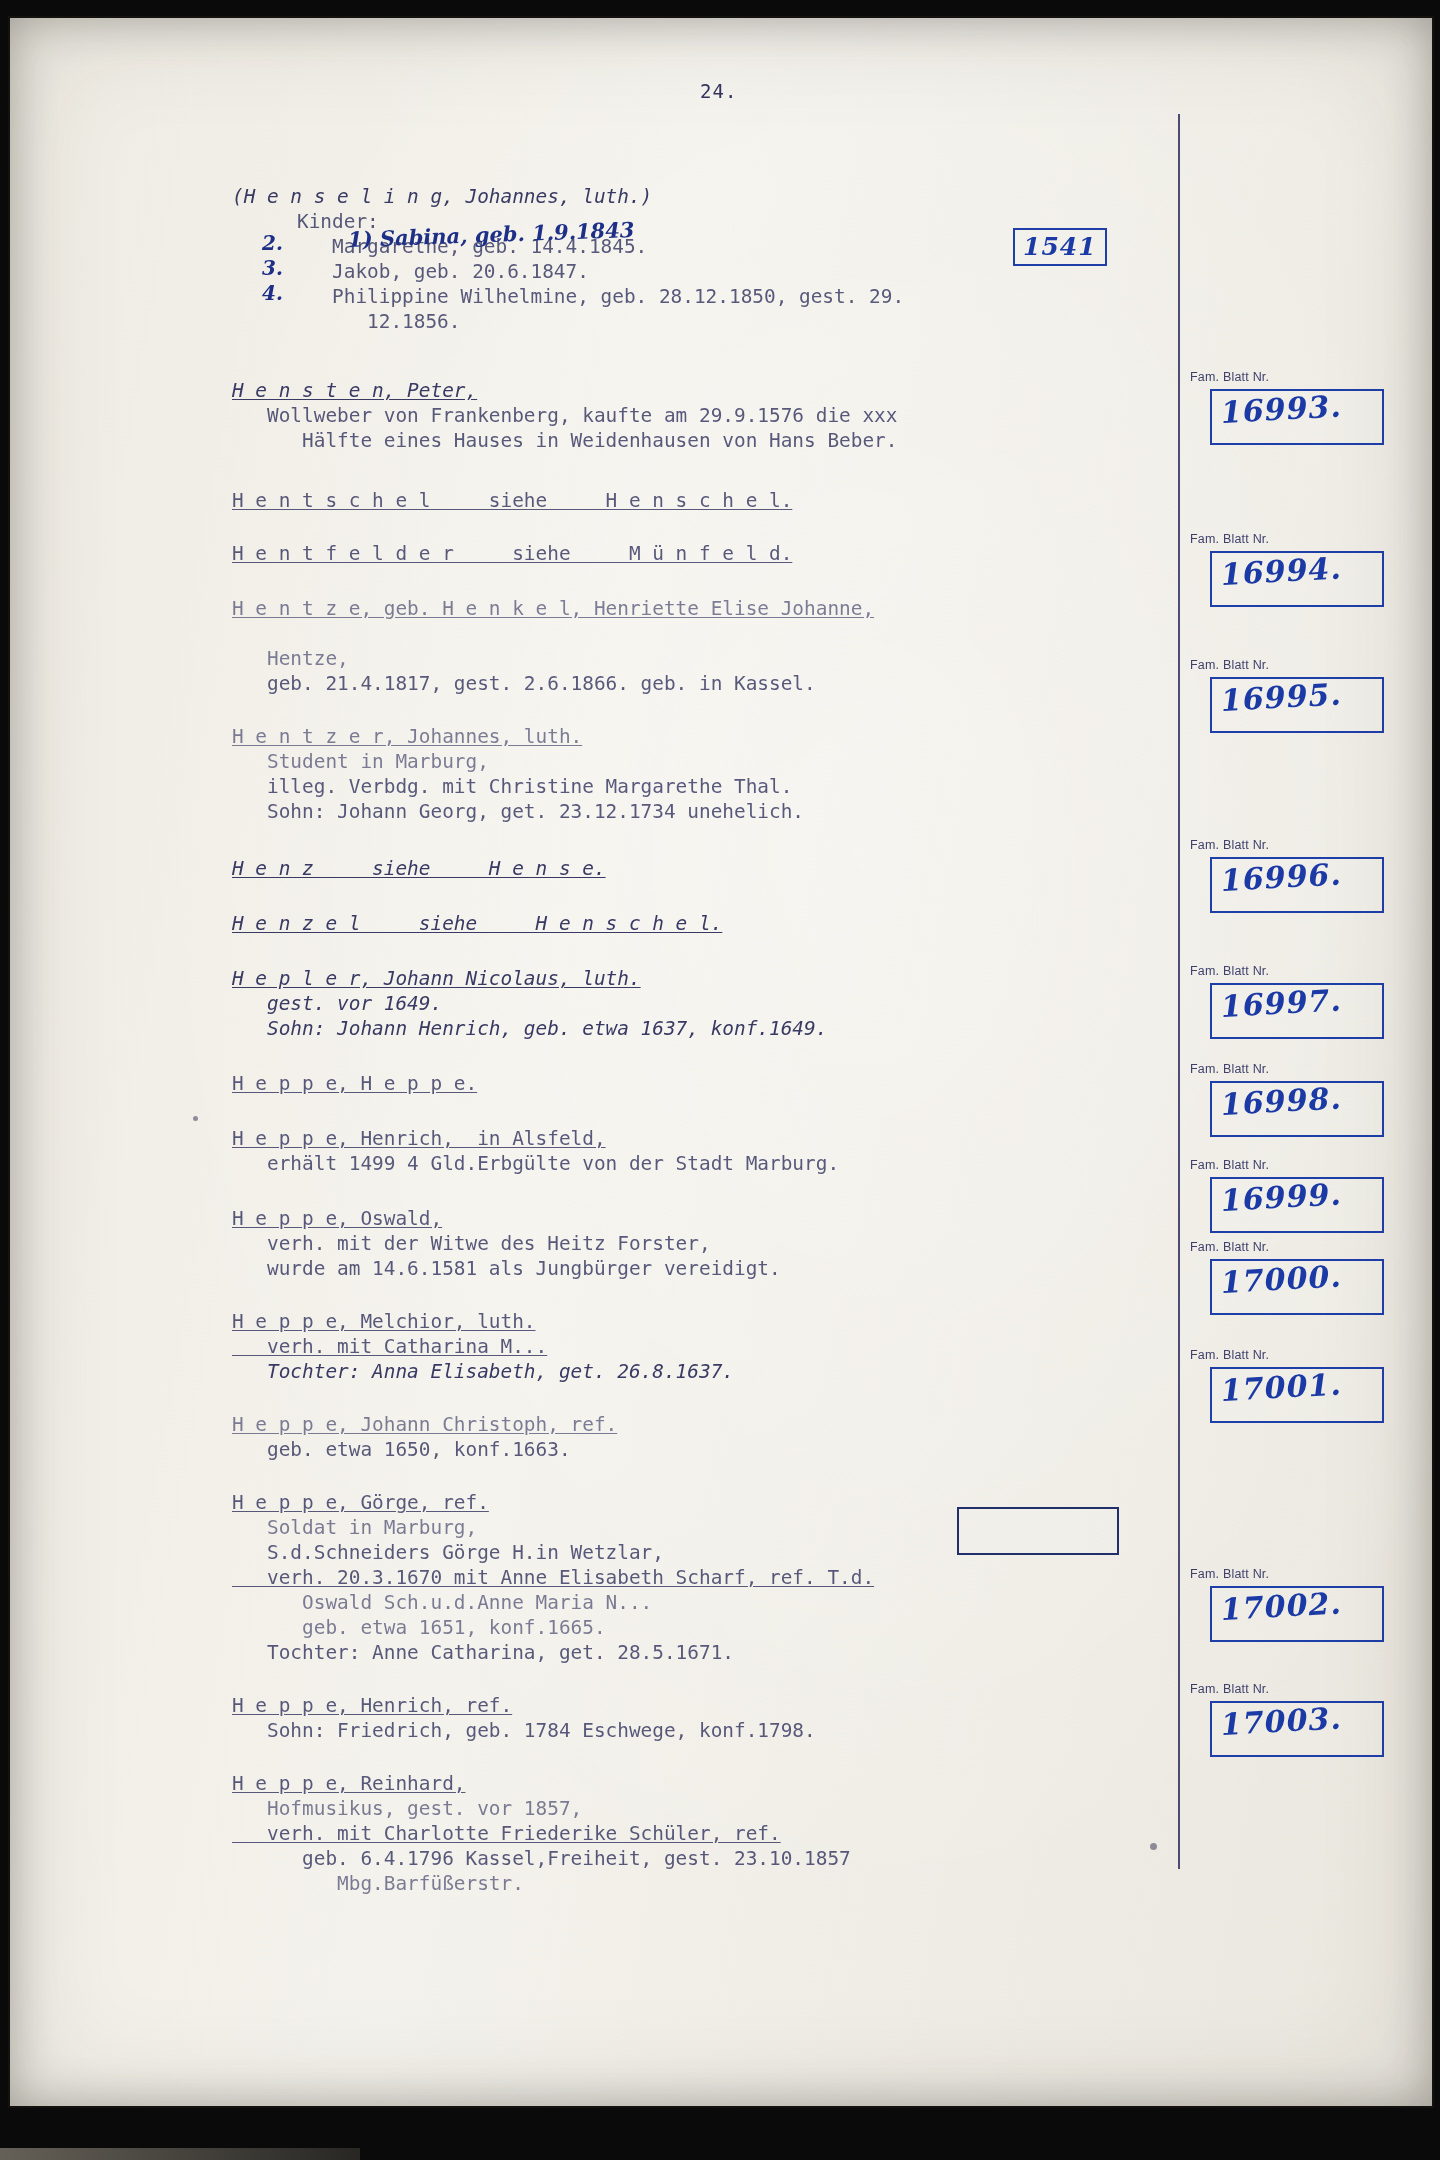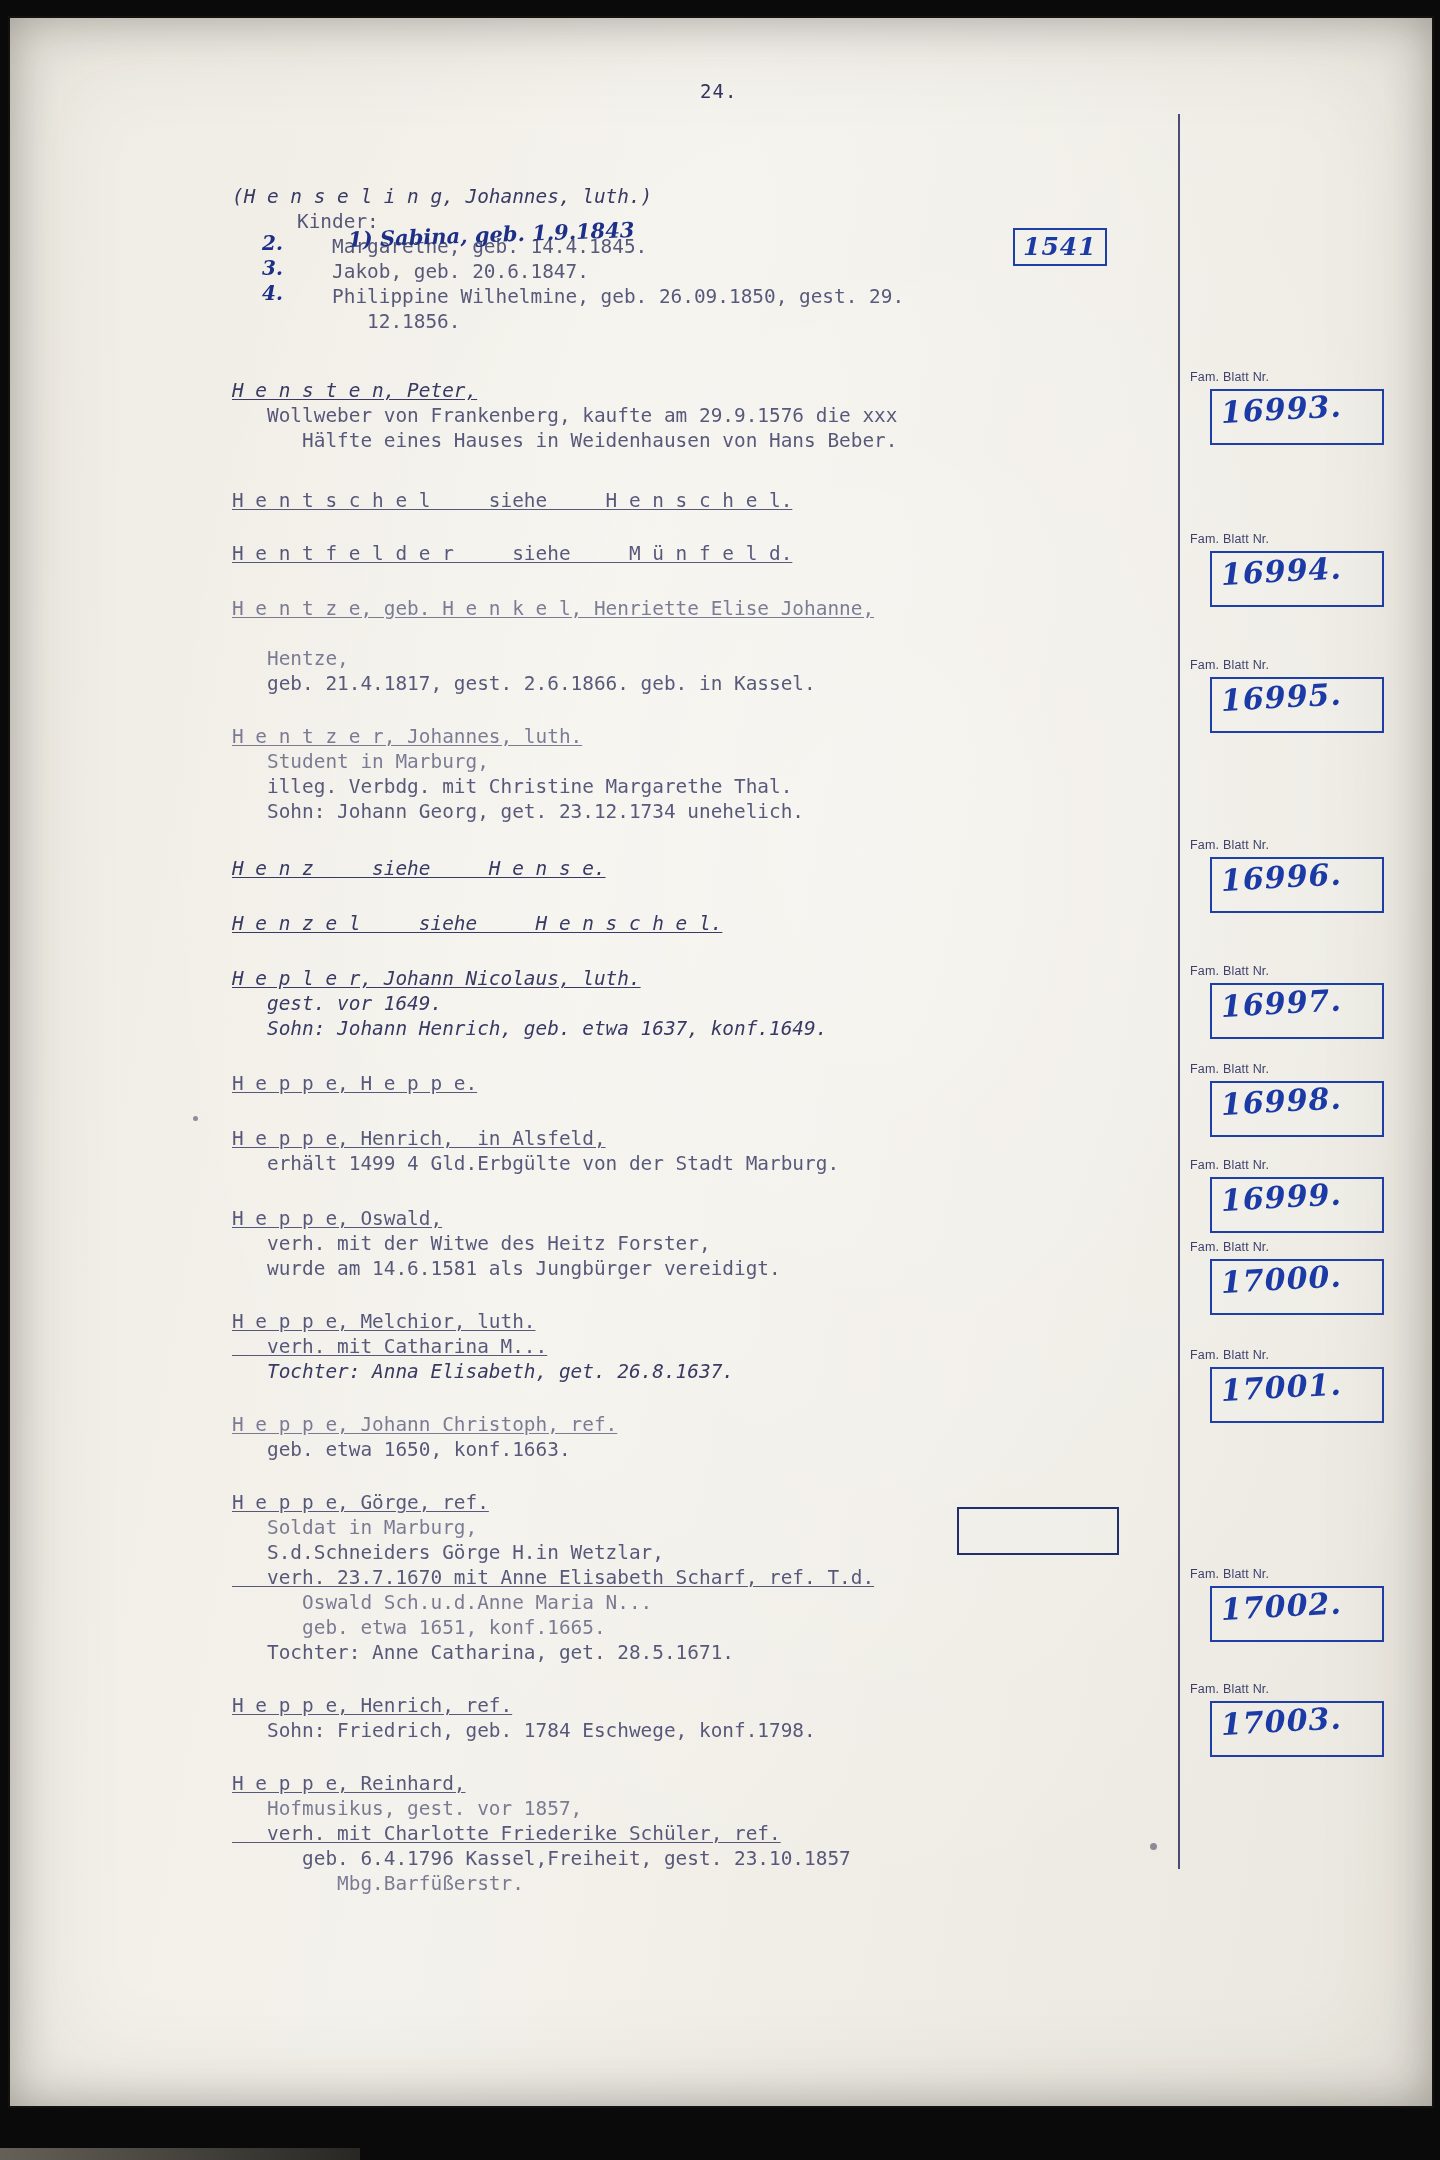--- a/index.html
+++ b/index.html
@@ -197,21 +197,21 @@
     <div class="page-inner"></div>
 
     <div class="folio">24.</div>
 
     <div class="vrule"></div>
 
     <div class="block strong" style="top:166px">(H e n s e l i n g, Johannes, luth.)</div>
     <div class="block mid" style="top:191px; left:252px">   Kinder:</div>
     <div class="block mid" style="top:216px; left:252px">      Margarethe, geb. 14.4.1845.</div>
     <div class="block mid" style="top:241px; left:252px">      Jakob, geb. 20.6.1847.</div>
-    <div class="block mid" style="top:266px; left:252px">      Philippine Wilhelmine, geb. 26.09.1850, gest. 29.</div>
+    <div class="block mid" style="top:266px; left:252px">      Philippine Wilhelmine, geb. 28.12.1850, gest. 29.</div>
     <div class="block mid" style="top:291px; left:252px">         12.1856.</div>
 
     <div class="hw-inline" style="left:338px; top:204px">1) Sabina, geb. 1.9.1843</div>
     <div class="hw-num" style="left:252px; top:213px">2.</div>
     <div class="hw-num" style="left:252px; top:238px">3.</div>
     <div class="hw-num" style="left:252px; top:263px">4.</div>
 
     <div class="hw-top" style="left:1003px; top:210px">
       <span>1541</span>
     </div>
@@ -253,21 +253,21 @@
     <div class="block mid u" style="top:1291px">H e p p e, Melchior, luth.</div>
     <div class="block mid u" style="top:1316px">   verh. mit Catharina M...</div>
     <div class="block strong" style="top:1341px">   Tochter: Anna Elisabeth, get. 26.8.1637.</div>
 
     <div class="block faint u" style="top:1394px">H e p p e, Johann Christoph, ref.</div>
     <div class="block mid" style="top:1419px">   geb. etwa 1650, konf.1663.</div>
 
     <div class="block mid u" style="top:1472px">H e p p e, Görge, ref.</div>
     <div class="block faint" style="top:1497px">   Soldat in Marburg,</div>
     <div class="block mid" style="top:1522px">   S.d.Schneiders Görge H.in Wetzlar,</div>
-    <div class="block mid u" style="top:1547px">   verh. 23.7.1670 mit Anne Elisabeth Scharf, ref. T.d.</div>
+    <div class="block mid u" style="top:1547px">   verh. 20.3.1670 mit Anne Elisabeth Scharf, ref. T.d.</div>
     <div class="block faint" style="top:1572px">      Oswald Sch.u.d.Anne Maria N...</div>
     <div class="block faint" style="top:1597px">      geb. etwa 1651, konf.1665.</div>
     <div class="block mid" style="top:1622px">   Tochter: Anne Catharina, get. 28.5.1671.</div>
 
     <div class="block mid u" style="top:1675px">H e p p e, Henrich, ref.</div>
     <div class="block mid" style="top:1700px">   Sohn: Friedrich, geb. 1784 Eschwege, konf.1798.</div>
 
     <div class="block mid u" style="top:1753px">H e p p e, Reinhard,</div>
     <div class="block faint" style="top:1778px">   Hofmusikus, gest. vor 1857,</div>
     <div class="block mid u" style="top:1803px">   verh. mit Charlotte Friederike Schüler, ref.</div>

